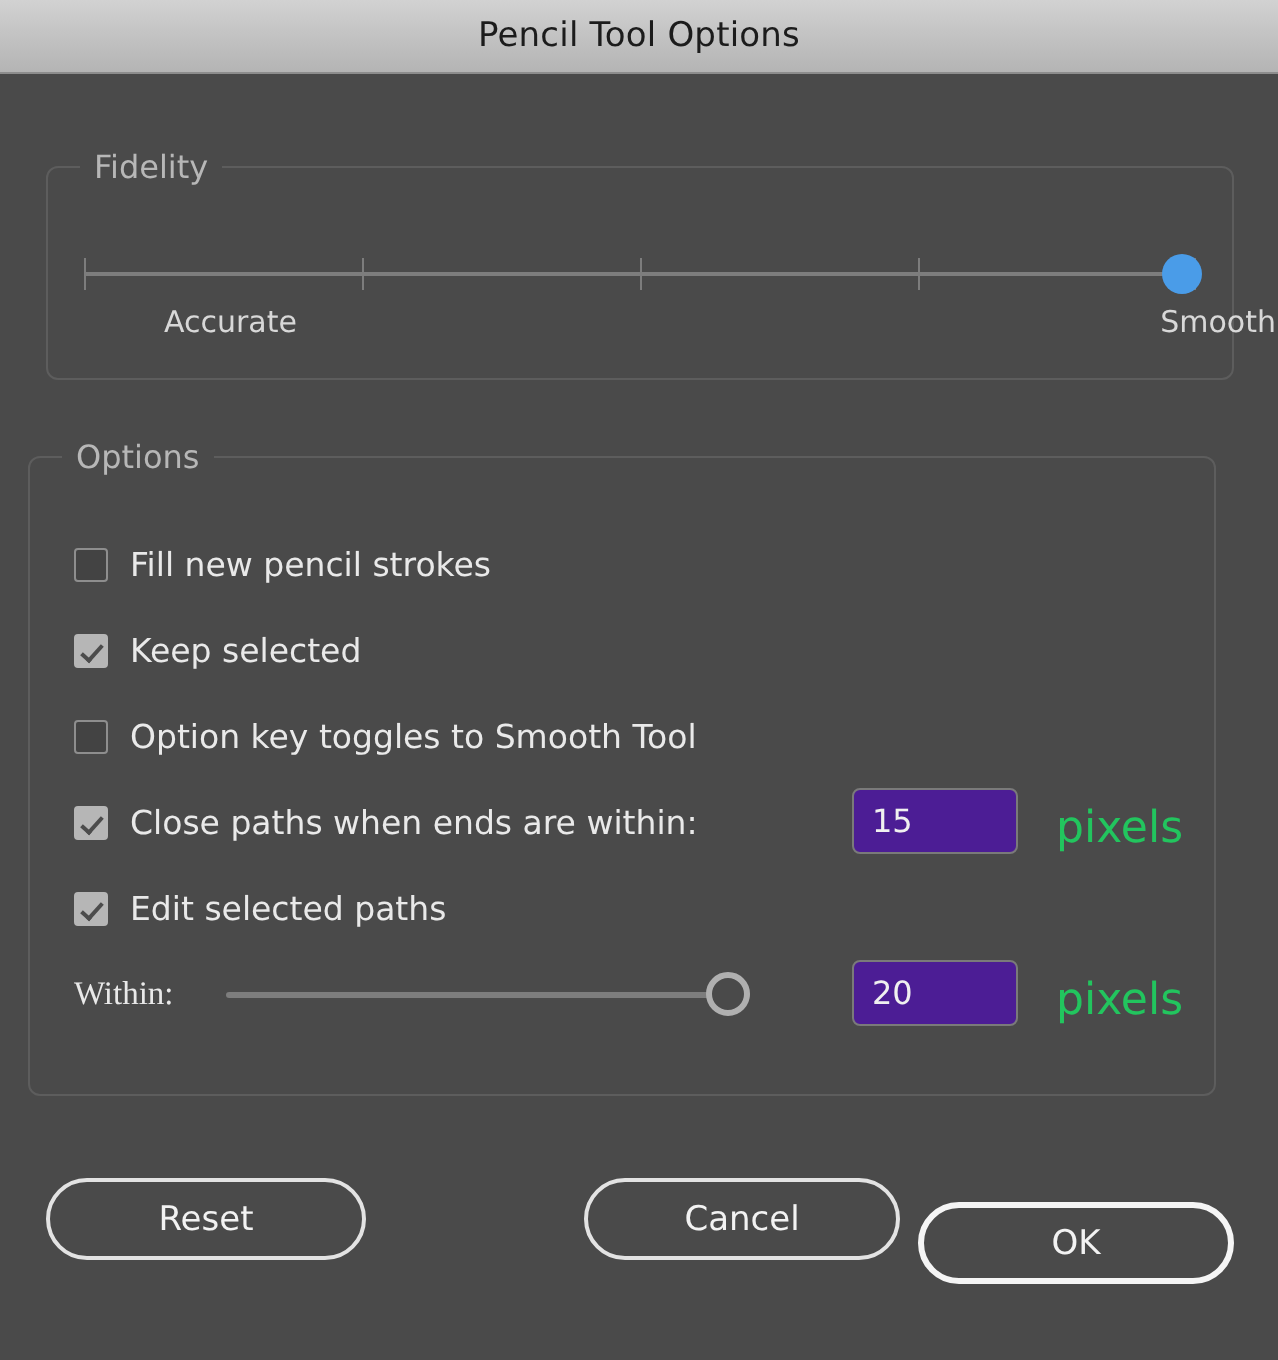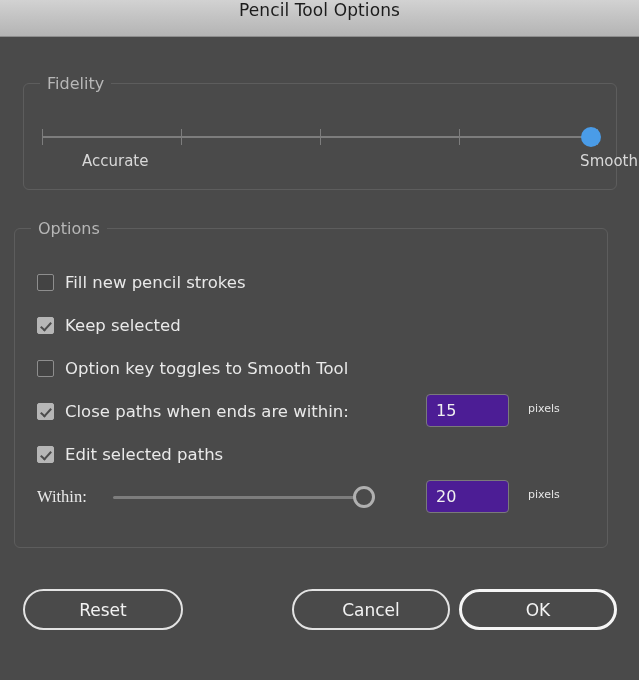--- a/index.html
+++ b/index.html
@@ -19,20 +19,21 @@
   
   .titlebar {
     position: absolute;
     left: 0; top: 0;
     width: 639px;
     height: 37px;
     background: linear-gradient(to bottom, #d2d2d2 0%, #c4c4c4 45%, #b4b4b4 100%);
     border-bottom: 1px solid #8d8d8d;
     box-sizing: border-box;
     display: flex;
+    align-items: center;
     justify-content: center;
   }
   .titlebar-text {
     font-size: 17px;
     color: #1c1c1c;
     letter-spacing: 0.1px;
   }
 
   
   .dialog-body {
@@ -185,22 +186,22 @@
     font-size: 16px;
     font-family: "DejaVu Sans", "Liberation Sans", sans-serif;
     padding: 0 0 0 9px;
     line-height: 31px;
   }
   .num-close { left: 411px; top: 165px; }
   .num-within { left: 411px; top: 251px; }
 
   .pixels-label {
     position: absolute;
-    font-size: 11px;
-    color: #e5e5e5;
+    font-size: 22px;
+    color: #22c55e;
   }
   .pixels-close { left: 513px; top: 173px; }
   .pixels-within { left: 513px; top: 259px; }
 
   
   .within-slider {
     position: absolute;
     left: 98px;
     top: 257px;
     width: 270px;
@@ -250,20 +251,21 @@
   }
   .btn-cancel {
     left: 292px;
     width: 158px;
     border: 2px solid #e3e3e3;
   }
   .btn-ok {
     left: 459px;
     width: 158px;
     border: 3px solid #f5f5f5;
+    margin-top: 12px;
   }
 </style>
 </head>
 <body>
 
 <div class="titlebar">
   <span class="titlebar-text">Pencil Tool Options</span>
 </div>
 
 <div class="dialog-body">

